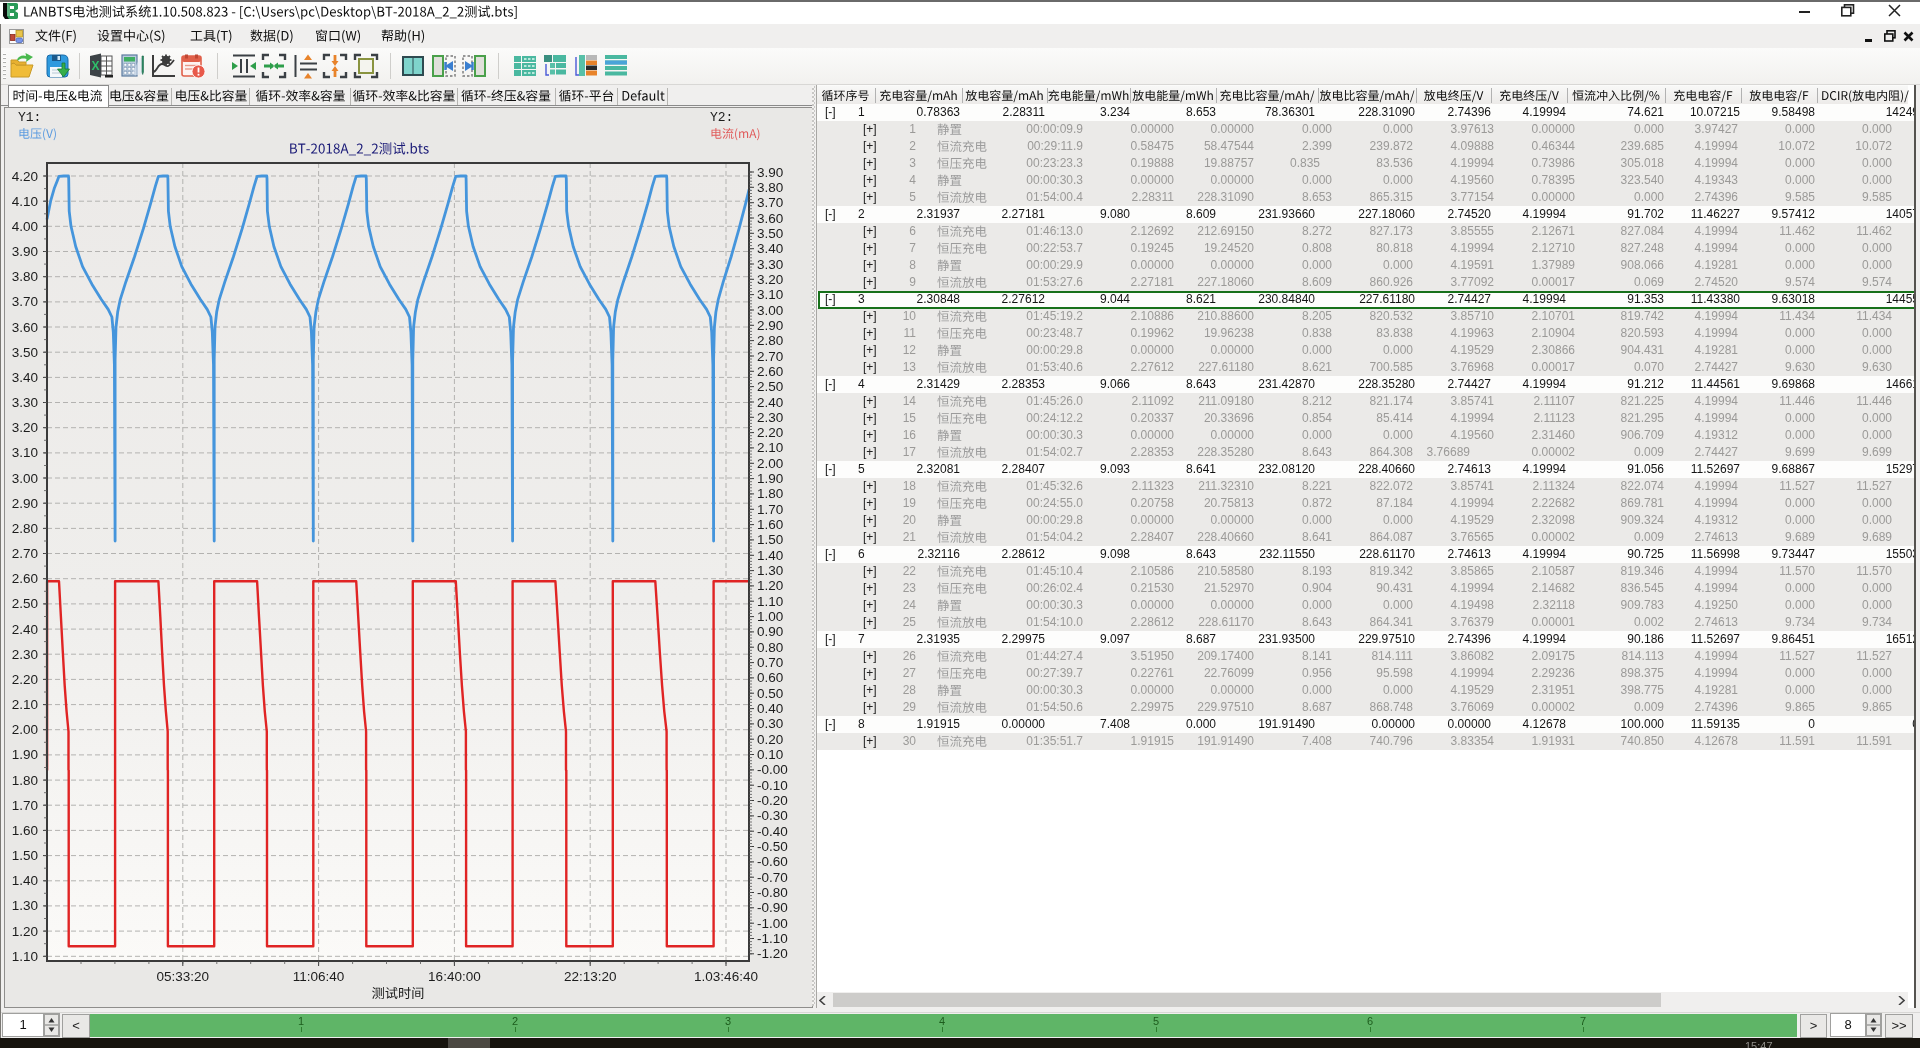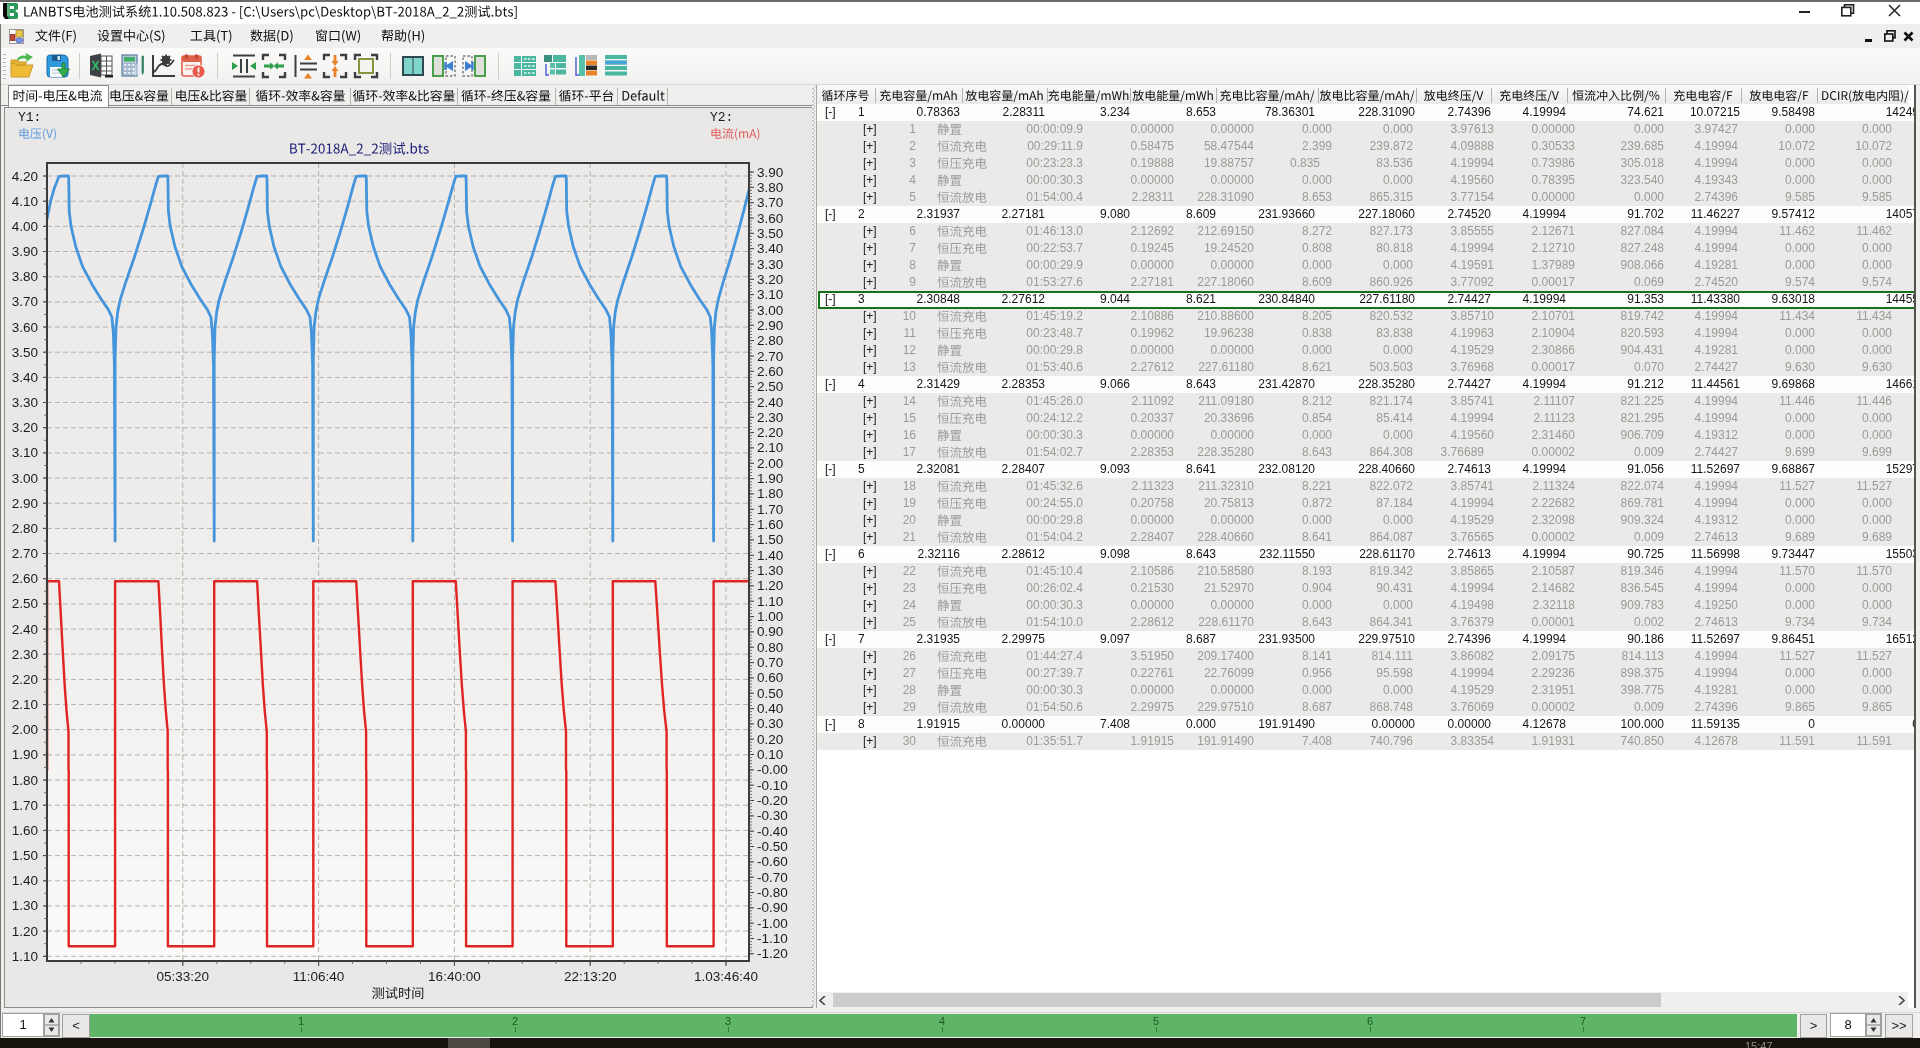--- a/index.html
+++ b/index.html
@@ -854,21 +854,21 @@
     </div>
 <div class="dr" style="top:53px">
       <i class="mk2" style="left:47px">[+]</i>
       <i class="sn" style="right:1004px">2</i>
       <i class="v" style="right:837px">00:29:11.9</i>
       <i class="v" style="right:746px">0.58475</i>
       <i class="v" style="right:666px">58.47544</i>
       <i class="v" style="right:588px">2.399</i>
       <i class="v" style="right:507px">239.872</i>
       <i class="v" style="right:426px">4.09888</i>
-      <i class="v" style="right:345px">0.30533</i>
+      <i class="v" style="right:345px">0.46344</i>
       <i class="v" style="right:256px">239.685</i>
       <i class="v" style="right:182px">4.19994</i>
       <i class="v" style="right:105px">10.072</i>
       <i class="v" style="right:28px">10.072</i>
     </div>
 <div class="dr" style="top:70px">
       <i class="mk2" style="left:47px">[+]</i>
       <i class="sn" style="right:1004px">3</i>
       <i class="v" style="right:837px">00:23:23.3</i>
       <i class="v" style="right:746px">0.19888</i>
@@ -1050,21 +1050,21 @@
       <i class="v" style="right:105px">0.000</i>
       <i class="v" style="right:28px">0.000</i>
     </div>
 <div class="dr" style="top:274px">
       <i class="mk2" style="left:47px">[+]</i>
       <i class="sn" style="right:1004px">13</i>
       <i class="v" style="right:837px">01:53:40.6</i>
       <i class="v" style="right:746px">2.27612</i>
       <i class="v" style="right:666px">227.61180</i>
       <i class="v" style="right:588px">8.621</i>
-      <i class="v" style="right:507px">503.503</i>
+      <i class="v" style="right:507px">700.585</i>
       <i class="v" style="right:426px">3.76968</i>
       <i class="v" style="right:345px">0.00017</i>
       <i class="v" style="right:256px">0.070</i>
       <i class="v" style="right:182px">2.74427</i>
       <i class="v" style="right:105px">9.630</i>
       <i class="v" style="right:28px">9.630</i>
     </div>
 <div class="sr" style="top:291px">
       <i class="mk" style="left:9px">[-]</i>
       <i class="cn" style="left:42px">4</i>
@@ -1127,21 +1127,21 @@
       <i class="v" style="right:28px">0.000</i>
     </div>
 <div class="dr" style="top:359px">
       <i class="mk2" style="left:47px">[+]</i>
       <i class="sn" style="right:1004px">17</i>
       <i class="v" style="right:837px">01:54:02.7</i>
       <i class="v" style="right:746px">2.28353</i>
       <i class="v" style="right:666px">228.35280</i>
       <i class="v" style="right:588px">8.643</i>
       <i class="v" style="right:507px">864.308</i>
-      <i class="v" style="right:436px">3.76689</i>
+      <i class="v" style="right:450px">3.76689</i>
       <i class="v" style="right:345px">0.00002</i>
       <i class="v" style="right:256px">0.009</i>
       <i class="v" style="right:182px">2.74427</i>
       <i class="v" style="right:105px">9.699</i>
       <i class="v" style="right:28px">9.699</i>
     </div>
 <div class="sr" style="top:376px">
       <i class="mk" style="left:9px">[-]</i>
       <i class="cn" style="left:42px">5</i>
       <i class="v" style="right:960px">2.32081</i>

